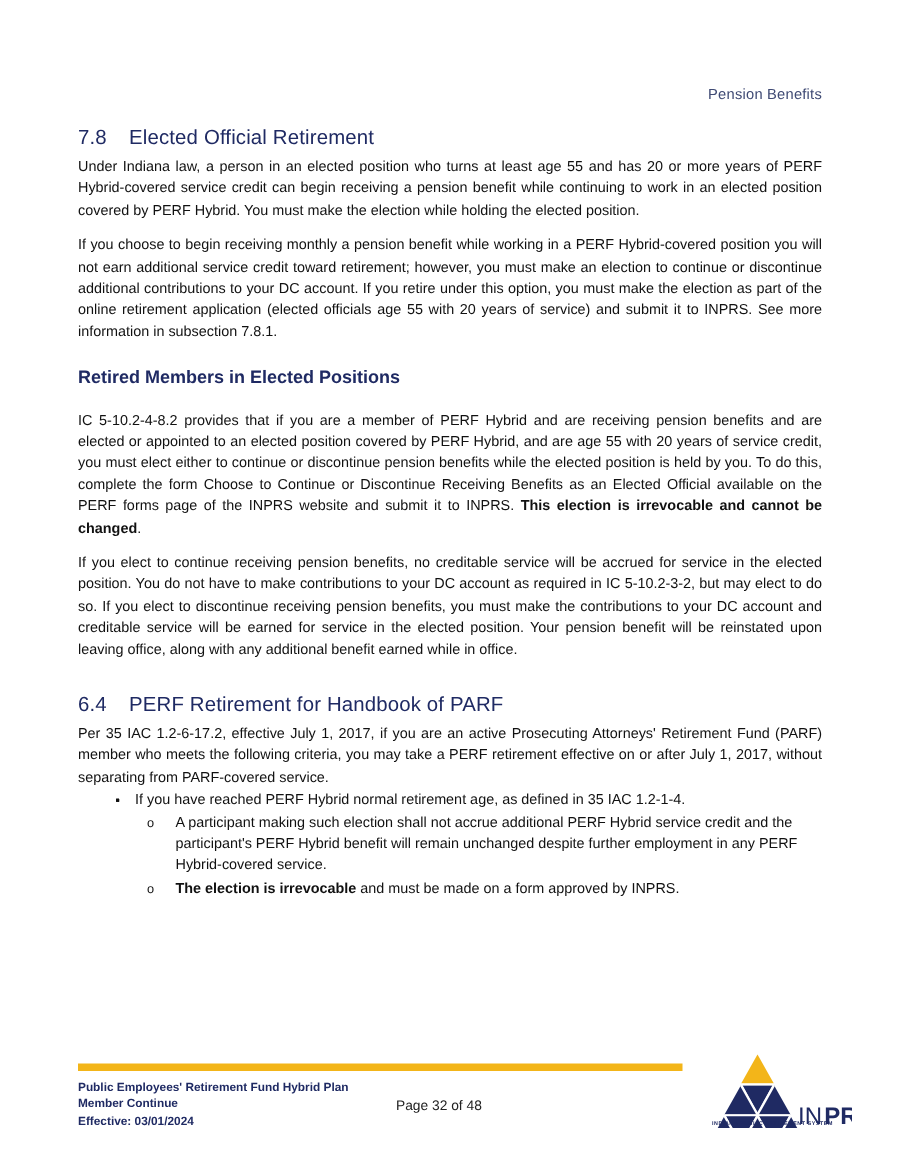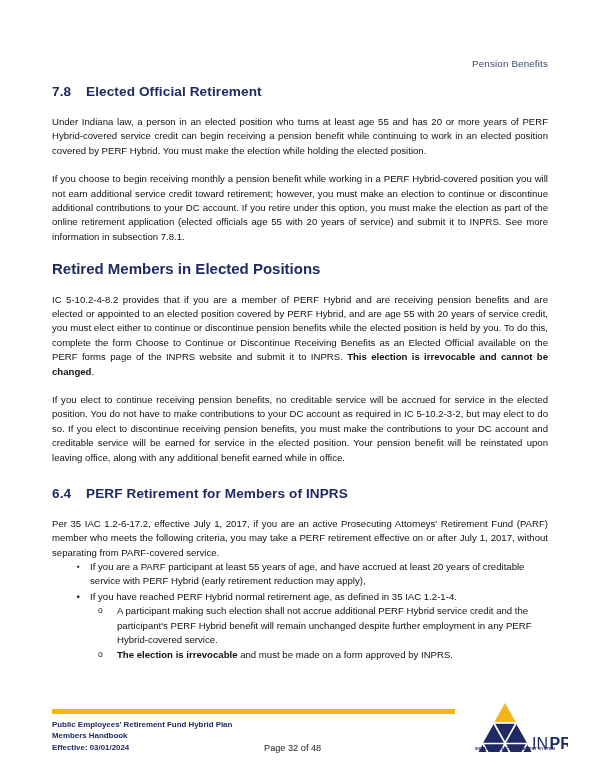--- a/index.html
+++ b/index.html
@@ -37,43 +37,43 @@
   
   .content {
     position: absolute;
     top: 84px;
     left: 52px;
     width: 496px;
   }
 
   h2.section-title {
     font-size: 13.6px;
-    font-weight: bold;
+    font-weight: normal;
     color: #1f2a63;
     margin: 0 0 3px 0;
     letter-spacing: .1px;
     line-height: 1.25;
   }
   h2.section-title .num {
     display: inline-block;
     min-width: 34px;
   }
 
   h3.sub-title {
-    font-size: 15px;
+    font-size: 12px;
     font-weight: bold;
     color: #1f2a63;
     margin: 0 0 14px 0;
     line-height: 1.3;
   }
 
   p.body {
     font-size: 9.6px;
     line-height: 1.50;
-    margin: 14px 0 9px 0;
+    margin: 4px 0 9px 0;
     text-align: justify;
     color: #111111;
   }
   p.body.tight { margin-bottom: 0; }
   p.body:last-child { margin-bottom: 0; }
 
   .spacer-6 { height: 6px; }
   .spacer-9 { height: 9px; }
   .spacer-12 { height: 12px; }
 
@@ -132,21 +132,21 @@
     width: 403px;
     height: 5px;
     background: #f3b519;
   }
   .footer {
     position: absolute;
     left: 52px;
     top: 719px;
     width: 340px;
     display: flex;
-    align-items: flex-end;
+    align-items: center;
   }
   .footer-left {
     font-size: 7.9px;
     font-weight: bold;
     line-height: 1.45;
     color: #1f2a63;
     width: 212px;
   }
   .footer-page {
     font-size: 9.2px;
@@ -197,29 +197,28 @@
 
     <h3 class="sub-title">Retired Members in Elected Positions</h3>
 
     <p class="body"><span>IC 5-10.2-4-8.2 provides that if you are a member of PERF Hybrid and are receiving pension benefits and are elected or appointed to an elected position covered by PERF Hybrid, and are age 55 with 20 years of service credit, you must elect either to continue or discontinue pension benefits while the elected position is held by you. To do this, complete the form Choose to Continue or Discontinue Receiving Benefits as an Elected Official available on the PERF forms page of the INPRS website and submit it to INPRS. </span><b>This election is irrevocable and cannot be changed</b><span>.</span></p>
 
     <p class="body">If you elect to continue receiving pension benefits, no creditable service will be accrued for service in the elected position. You do not have to make contributions to your DC account as required in IC 5-10.2-3-2, but may elect to do so. If you elect to discontinue receiving pension benefits, you must make the contributions to your DC account and creditable service will be earned for service in the elected position. Your pension benefit will be reinstated upon leaving office, along with any additional benefit earned while in office.</p>
 
     <div class="spacer-12"></div>
 
     <h2 class="section-title">
-      <span class="num">6.4</span><span>PERF Retirement for Members of INPRS</span>
+      <span class="num">6.4</span><span>PERF Retirement for Handbook of PARF</span>
     </h2>
 
     <p class="body tight">Per 35 IAC 1.2-6-17.2, effective July 1, 2017, if you are an active Prosecuting Attorneys' Retirement Fund (PARF) member who meets the following criteria, you may take a PERF retirement effective on or after July 1, 2017, without separating from PARF-covered service.</p>
 
     <ul class="lvl1">
       <li>
         <span class="marker">▪</span>
-        <span>If you are a PARF participant at least 55 years of age, and have accrued at least 20 years of creditable service with PERF Hybrid (early retirement reduction may apply),</span>
       </li>
       <li>
         <span class="marker">▪</span>
       </li>
       <li>
         <span class="marker">▪</span>
         <span>If you have reached PERF Hybrid normal retirement age, as defined in 35 IAC 1.2-1-4.</span>
 
         <ul class="lvl2">
           <li>
@@ -237,21 +236,21 @@
     <div class="spacer-9"></div>
 
 
   </div>
 
   <div class="footer-rule"></div>
 
   <div class="footer">
     <div class="footer-left">
       <div>Public Employees' Retirement Fund Hybrid Plan</div>
-      <div>Members Handbook</div>
+      <div>Member Continue</div>
       <div>Effective: 03/01/2024</div>
     </div>
     <div class="footer-page">Page 32 of 48</div>
   </div>
 
   <div class="logo">
     <svg width="106" height="52" viewBox="0 0 106 52">
 
       <polygon points="43,3 55.5,24 30.5,24" fill="#f3b519"></polygon>
 

